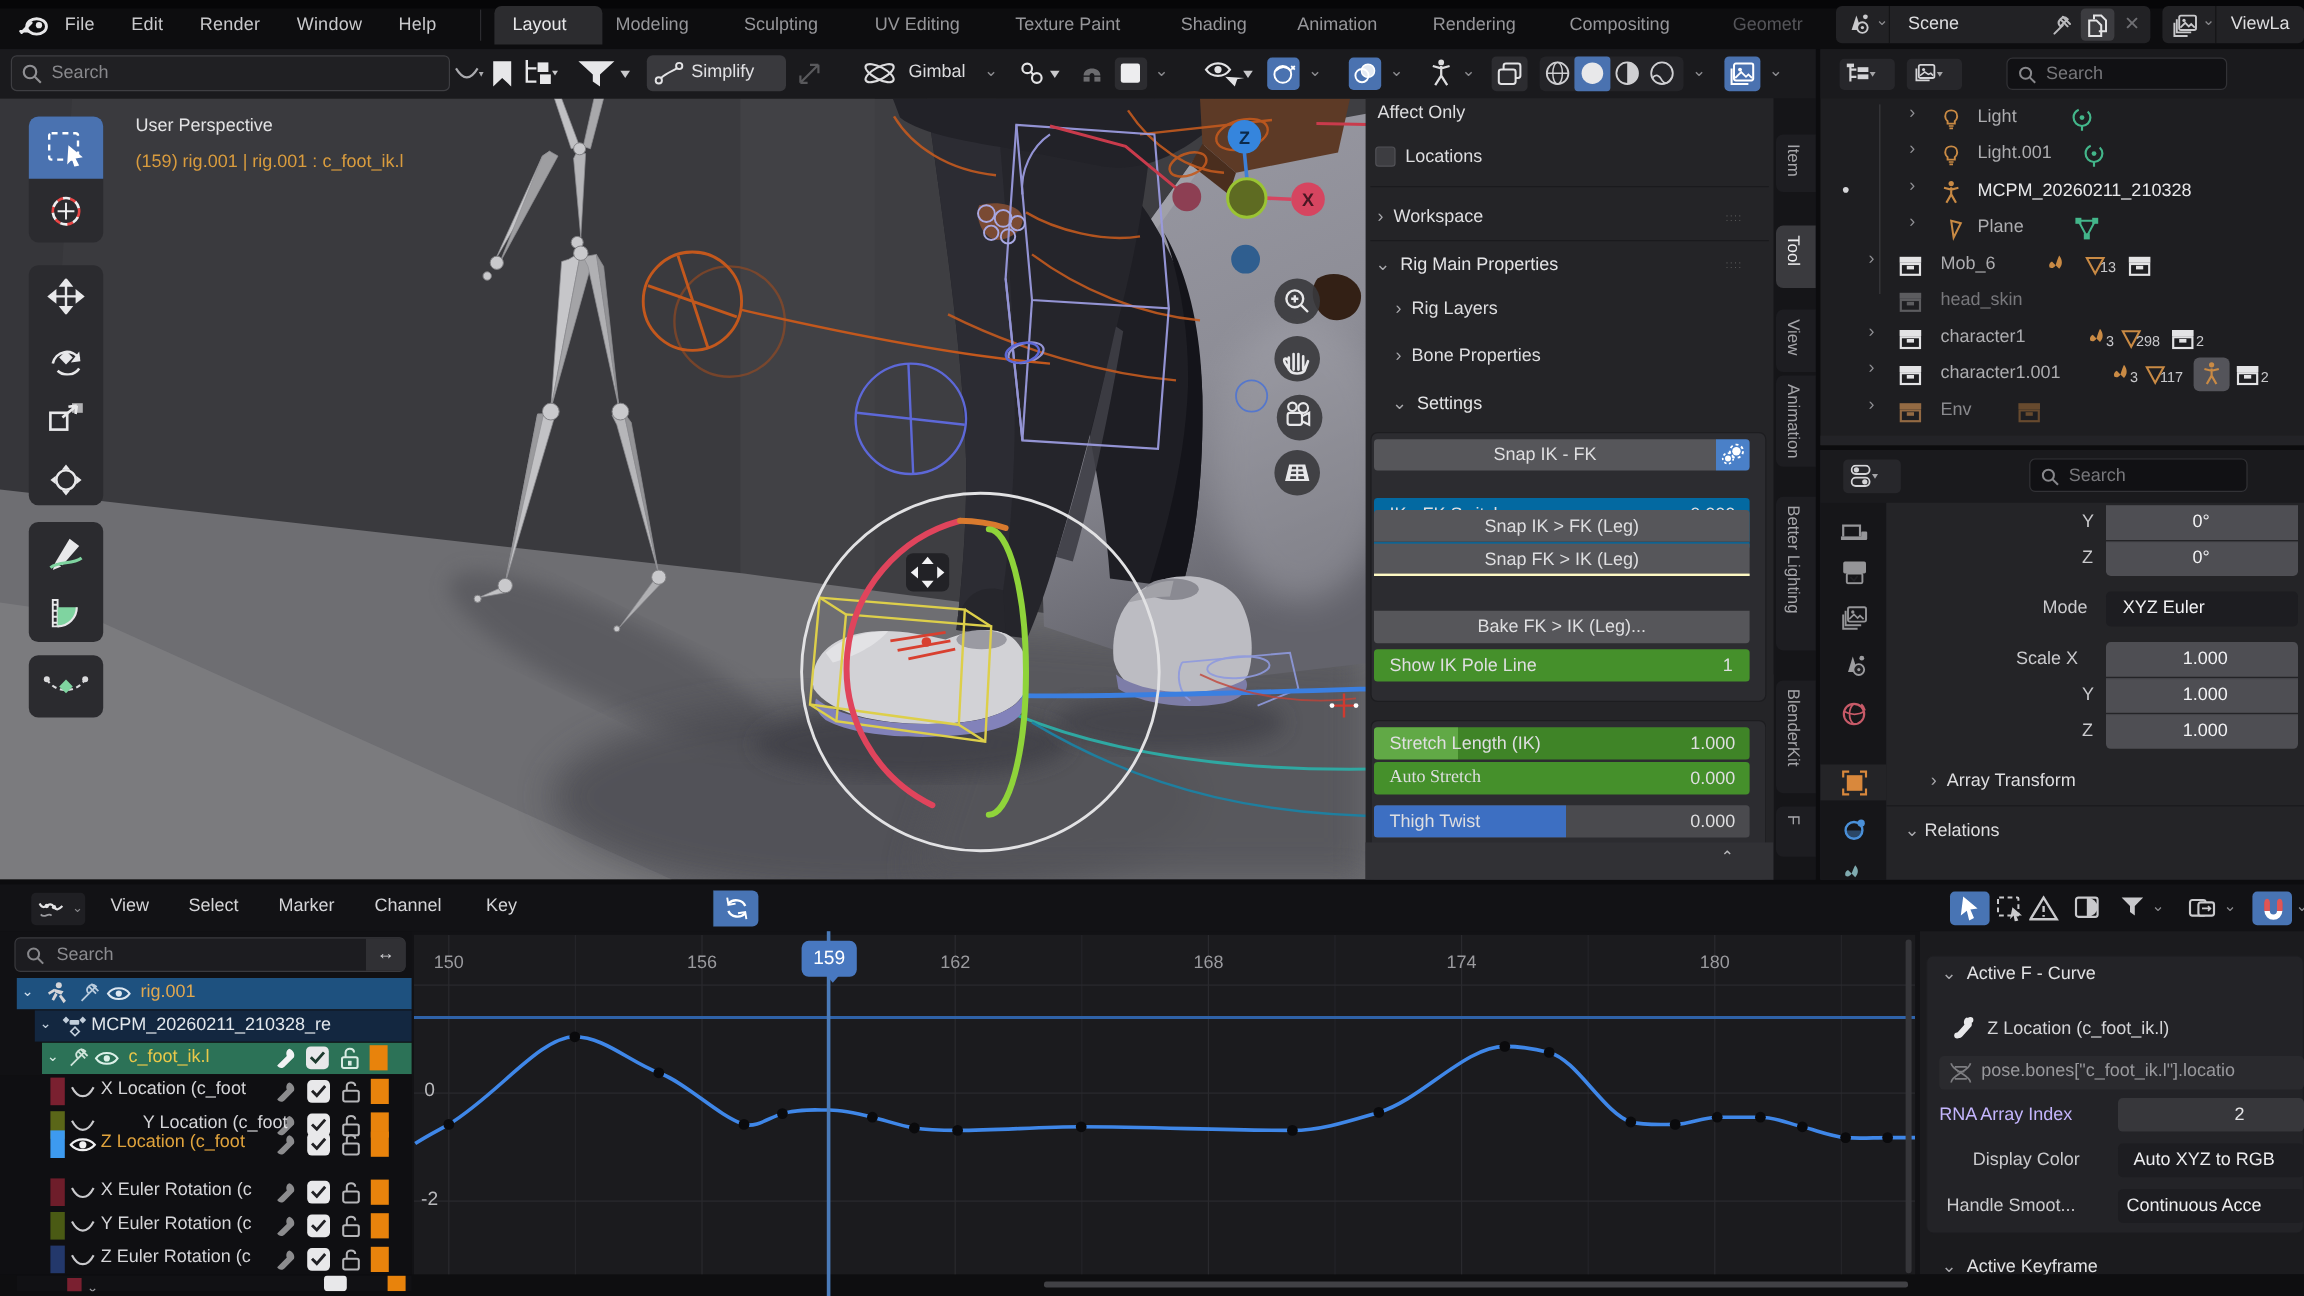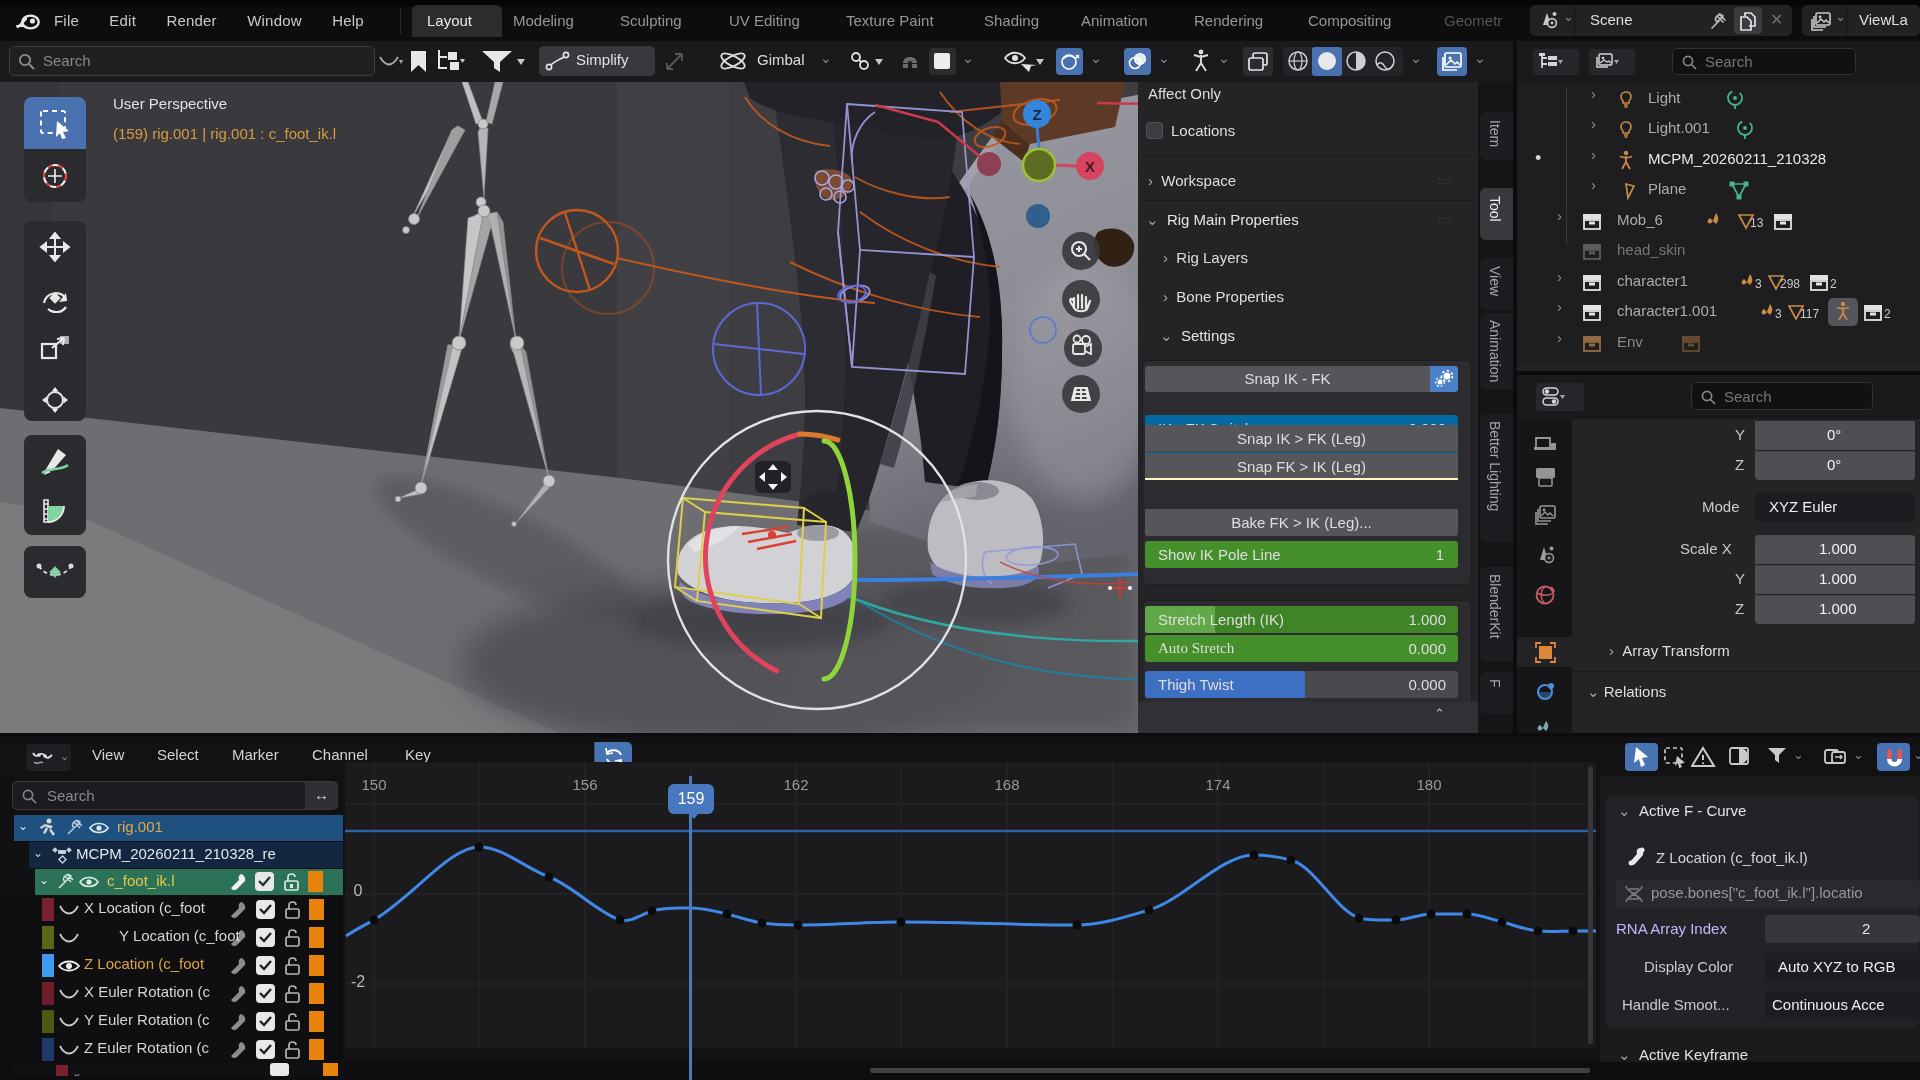--- a/index.html
+++ b/index.html
@@ -974,21 +974,21 @@
             <svg class="abs" style="left:3px;top:4px;" width="13" height="11" viewBox="0 0 13 11">
               <path d="M1 5 L5 9 L12 1" stroke="#202024" stroke-width="2.4" fill="none"></path>
             </svg>
           </div>
         <svg class="abs" style="left:284px;top:4px;" width="17" height="20" viewBox="0 0 17 20">
             <rect x="2" y="9" width="13" height="9" rx="1.5" fill="none" stroke="#b5b5b8" stroke-width="1.7"></rect>
             <path d="M5 9 L5 5 C5 1 12 1 12 5" fill="none" stroke="#b5b5b8" stroke-width="1.7"></path>
           </svg>
         <div class="abs" style="left:309px;top:3px;width:15px;height:21px;background:#e8830c;"></div>
       </div>
-      <div class="abs txt" style="left:0;top:176px;width:343px;height:27px;padding-left:46px;">
+      <div class="abs txt" style="left:0;top:164px;width:343px;height:27px;padding-left:46px;">
         <div class="abs" style="left:42px;top:2px;width:12px;height:23px;background:#3d9aef;"></div>
         <svg class="abs" style="left:57px;top:5px;" width="24" height="18" viewBox="0 0 24 18">
             <path d="M2 9 C7 3 17 3 22 9 C17 15 7 15 2 9 Z" fill="none" stroke="#f0f0f2" stroke-width="1.8"></path>
             <circle cx="12" cy="9" r="3" fill="#f0f0f2"></circle>
           </svg>
         <span class="abs" style="left:84px;top:3px;color:#e0a33c;font-size:15px;">Z Location (c_foot</span>
         <svg class="abs" style="left:228px;top:4px;" width="20" height="20" viewBox="0 0 20 20" opacity=".55">
             <path d="M13 2 C16 3 18 6 17 9 L9 17 C7 19 4 18 3 16 L11 8 C10 5 11 3 13 2 Z" fill="#f2f2f4"></path>
           </svg>
         <div class="abs" style="left:256px;top:4px;width:19px;height:19px;background:#e8e8ea;border-radius:4px;">
@@ -1057,21 +1057,21 @@
             </svg>
           </div>
         <svg class="abs" style="left:284px;top:4px;" width="17" height="20" viewBox="0 0 17 20">
             <rect x="2" y="9" width="13" height="9" rx="1.5" fill="none" stroke="#b5b5b8" stroke-width="1.7"></rect>
             <path d="M5 9 L5 5 C5 1 12 1 12 5" fill="none" stroke="#b5b5b8" stroke-width="1.7"></path>
           </svg>
         <div class="abs" style="left:309px;top:3px;width:15px;height:21px;background:#e8830c;"></div>
       </div>
     </div>
 
-    <div class="abs" id="plot" style="left:345px;top:25px;width:1251px;height:286px;background:#1b1b1e;overflow:hidden;">
+    <div class="abs" id="plot" style="left:345px;top:42px;width:1251px;height:286px;background:#1b1b1e;overflow:hidden;">
       <svg width="1251" height="286" viewBox="0 0 1251 286">
         <g stroke="#242428" stroke-width="1">
           <path d="M134.5 0 V286 M345.5 0 V286 M556.5 0 V286 M767.5 0 V286 M978.5 0 V286 M1189.5 0 V286"></path>
         </g>
         <g stroke="#2a2a2e" stroke-width="1">
           <path d="M29 0 V286 M240 0 V286 M451 0 V286 M662 0 V286 M873 0 V286 M1084 0 V286"></path>
           <path d="M0 132 H1251 M0 222 H1251 M0 42 H1251"></path>
         </g>
         <text x="29" y="28" font-size="15" fill="#9a9a9e" text-anchor="middle" font-family="Liberation Sans, sans-serif">150</text>
         <text x="240" y="28" font-size="15" fill="#9a9a9e" text-anchor="middle" font-family="Liberation Sans, sans-serif">156</text>

